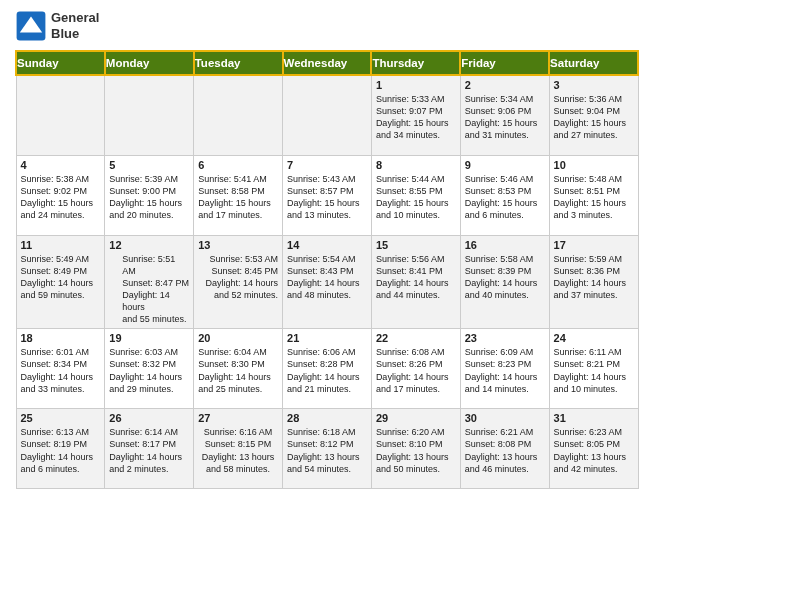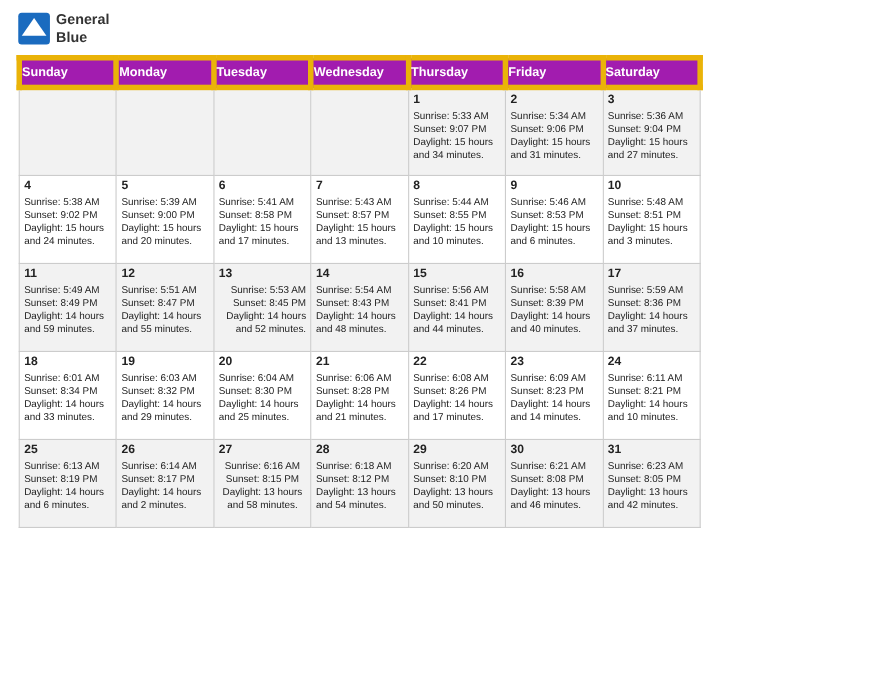--- a/index.html
+++ b/index.html
@@ -47,27 +47,27 @@
     .location-title {
       font-size: 16px;
       color: #444;
     }
     table {
       width: 100%;
       border-collapse: collapse;
       table-layout: fixed;
     }
     thead tr th {
-      background-color: #a21caf;
+      background-color: #4d7c0f;
       color: #fff;
       font-size: 11.5px;
       font-weight: bold;
       padding: 5px 0;
       text-align: left;
-      border: 5px solid #eab308;
+      border: 2px solid #eab308;
     }
     tbody tr td {
       vertical-align: top;
       border: 1px solid #ccc;
       padding: 3px 4px;
       font-size: 9.5px;
       color: #222;
       height: 80px;
     }
     tbody tr:nth-child(odd) td {
@@ -202,21 +202,21 @@
         <tr>
           <td>
             <span class="day-num">11</span>
             <div class="day-info" style="white-space: pre-line;">Sunrise: 5:49 AM
 Sunset: 8:49 PM
 Daylight: 14 hours
 and 59 minutes.</div>
           </td>
           <td>
             <span class="day-num">12</span>
-            <div class="day-info" style="white-space: pre-line;">Sunrise: 5:51 AM
+            <div class="day-info" style="white-space: pre-line; margin-left: 13px;">Sunrise: 5:51 AM
 Sunset: 8:47 PM
 Daylight: 14 hours
 and 55 minutes.</div>
           </td>
           <td>
             <span class="day-num">13</span>
             <div class="day-info" style="white-space: pre-line; text-align: right;">Sunrise: 5:53 AM
 Sunset: 8:45 PM
 Daylight: 14 hours
 and 52 minutes.</div>

